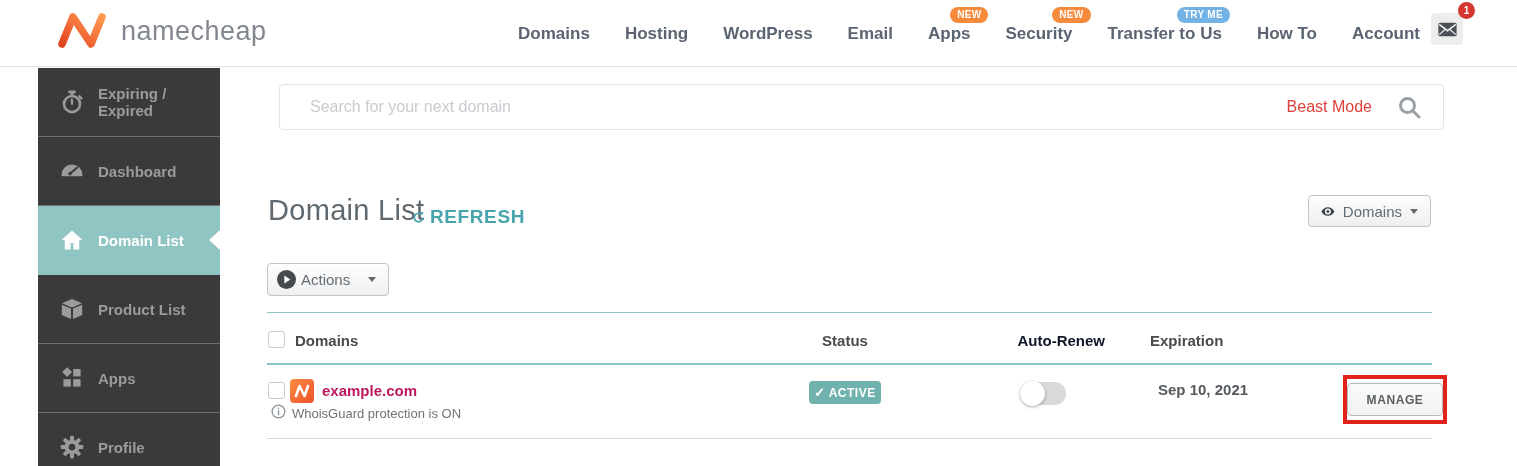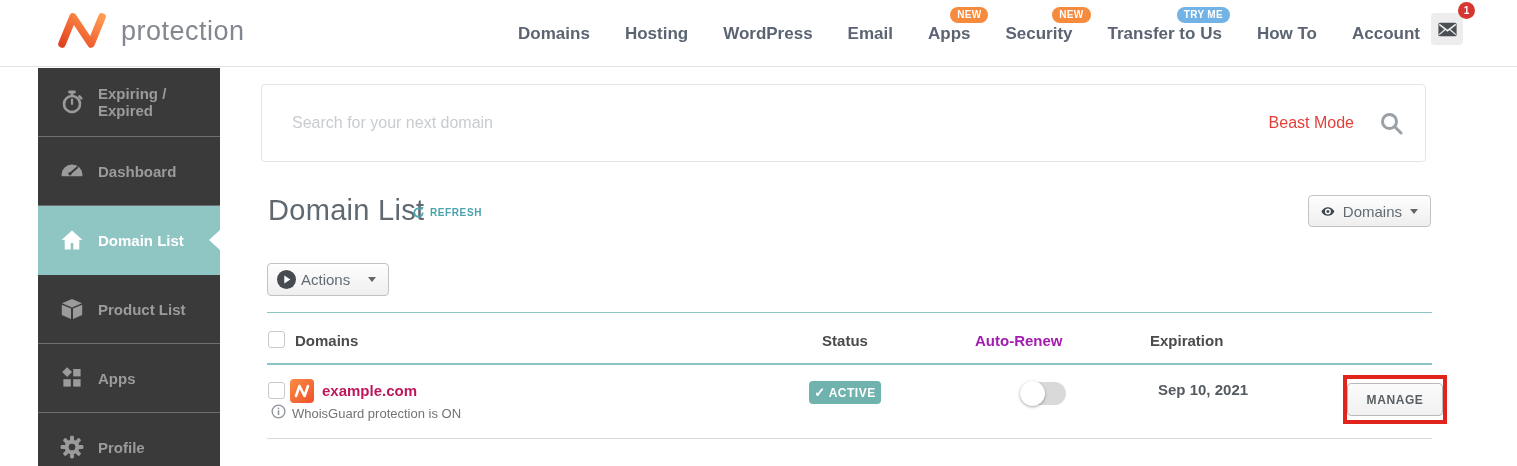--- a/index.html
+++ b/index.html
@@ -22,44 +22,44 @@
   
   .sidebar { position:absolute; left:38px; top:68px; width:182px; height:398px; background:#3a3a3a; }
   .side-item { position:relative; height:69px; display:flex; align-items:center; padding-left:21px; gap:13px; border-bottom:1px solid #6f6f6f; color:#9b9b9b; font-size:15px; font-weight:bold; cursor:pointer; }
   .side-item .sicon { display:flex; width:26px; justify-content:center; }
   .side-item.active { background:#8fc6c3; color:#fff; border-bottom:1px solid #8fc6c3; }
   .side-item.active .notch { position:absolute; right:0; top:50%; transform:translateY(-50%); width:0; height:0; border-top:10px solid transparent; border-bottom:10px solid transparent; border-right:11px solid #fff; }
 
   
   .content { position:absolute; left:220px; top:68px; right:0; bottom:0; background:#fff; }
 
-  .search-box { position:absolute; left:261px; top:84px; width:1165px; height:78px; background:#fff; border:1px solid #e4e4e4; border-radius:4px; display:flex; align-items:center; z-index:4; }
+  .search-box { position:absolute; left:279px; top:84px; width:1165px; height:46px; background:#fff; border:1px solid #e4e4e4; border-radius:4px; display:flex; align-items:center; z-index:4; }
   .search-input { flex:1; height:100%; border:none; outline:none; background:transparent; padding:0 20px 0 30px; font-size:16px; color:#555; font-family:"Liberation Sans", sans-serif; }
   .search-input::placeholder { color:#c8ccd0; }
   .beast { color:#e2403a; font-size:16px; cursor:pointer; margin-right:26px; white-space:nowrap;margin-left:39px; }
   .search-glass { margin-right:22px; cursor:pointer; display:flex; }
 
   .page-title { position:absolute; left:268px; top:194px; font-size:29px; font-weight:300; color:#60696f; letter-spacing:.3px; }
-  .refresh-link { position:absolute; left:412px; top:206px; display:flex; align-items:center; gap:5px; color:#49a4ad; font-size:10px; font-weight:bold; letter-spacing:.6px; cursor:pointer; }
+  .refresh-link { position:absolute; left:412px; top:206px; display:flex; align-items:center; gap:5px; color:#49a4ad; font-size:19px; font-weight:bold; letter-spacing:.6px; cursor:pointer; }
 
   .btn { border:1px solid #c3c3c3; border-radius:4px; background:linear-gradient(#fefefe,#efefef); box-shadow:inset 0 1px 0 #fff; display:flex; align-items:center; cursor:pointer; color:#626c75; font-size:15px; font-family:"Liberation Sans", sans-serif; }
   .view-btn { position:absolute; left:1308px; top:195px; width:123px; height:32px; padding:0 12px; gap:8px; }
   .actions-btn { position:absolute; left:267px; top:263px; width:122px; height:33px; padding:0 12px 0 9px; gap:5px; }
   .caret { width:0; height:0; border-left:4px solid transparent; border-right:4px solid transparent; border-top:5px solid #666; margin-left:auto; }
 
   .tline { position:absolute; left:267px; width:1165px; background:#8dc5c6; }
   .tline1 { top:312px; height:1px; }
   .tline2 { top:363px; height:2px; }
   .gline { position:absolute; left:267px; top:438px; width:1165px; height:1px; background:#dadada; }
 
   .checkbox { display:inline-block; width:17px; height:17px; background:#fff; border:1px solid #c9c9c9; border-radius:3px; cursor:pointer; }
   .hdr-check { position:absolute; left:268px; top:331px; }
   .hdr-domains { position:absolute; left:295px; top:332px; font-size:15px; font-weight:bold; color:#4b4b4b; }
   .hdr-status { position:absolute; left:780px; top:332px; width:130px; text-align:center; font-size:15px; font-weight:bold; color:#4b4b4b; }
-  .hdr-autorenew { position:absolute; left:975px; top:332px; width:130px; text-align:left; font-size:15px; font-weight:bold; color:#a21caf; }
+  .hdr-autorenew { position:absolute; left:975px; top:332px; width:130px; text-align:right; font-size:15px; font-weight:bold; color:#0f172a; }
   .hdr-expiration { position:absolute; left:1150px; top:332px; font-size:15px; font-weight:bold; color:#4b4b4b; }
 
   .row-check { position:absolute; left:268px; top:382px; }
   .favicon { position:absolute; left:290px; top:379px; width:24px; height:24px; border-radius:4px; background:linear-gradient(135deg,#fb8c44,#ef5129); display:flex; align-items:center; justify-content:center; }
   .row-domain { position:absolute; left:322px; top:382px; font-size:15px; font-weight:bold; color:#be185d; cursor:pointer; }
   .row-note-icon { position:absolute; left:271px; top:404px; display:flex; }
   .row-note { position:absolute; left:292px; top:406px; font-size:13px; color:#737373; }
   .status-badge { position:absolute; left:809px; top:381px; width:72px; height:23px; background:#70b2ae; border-radius:4px; display:flex; align-items:center; justify-content:center; gap:3px; color:#fff; font-size:12px; font-weight:bold; letter-spacing:.5px; }
   .check-icon::before { content:"\2713"; font-size:13px; font-weight:bold; }
   .toggle { position:absolute; left:1020px; top:382px; width:46px; height:23px; background:#d9d9d9; border-radius:12px; cursor:pointer; }
@@ -79,21 +79,21 @@
       <svg width="54" height="38" viewBox="0 0 54 38">
         <defs>
           <linearGradient id="ncg" x1="0" y1="1" x2="1" y2="0">
             <stop offset="0" stop-color="#e0441f"></stop>
             <stop offset="0.5" stop-color="#f4703a"></stop>
             <stop offset="1" stop-color="#ff9a52"></stop>
           </linearGradient>
         </defs>
         <path d="M7 32 L18 5 L36 32 L47 5" fill="none" stroke="url(#ncg)" stroke-width="7.5" stroke-linecap="round" stroke-linejoin="round"></path>
       </svg>
-      <span class="logo-text">protection</span>
+      <span class="logo-text">namecheap</span>
     </div>
 
     <nav class="top-nav">
       <a class="nav-item">Domains</a>
       <a class="nav-item">Hosting</a>
       <a class="nav-item">WordPress</a>
       <a class="nav-item">Email</a>
       <a class="nav-item"><span>Apps</span><span class="nav-badge badge-new">NEW</span></a>
       <a class="nav-item"><span>Security</span><span class="nav-badge badge-new">NEW</span></a>
       <a class="nav-item"><span>Transfer to Us</span><span class="nav-badge badge-tryme">TRY ME</span></a>

